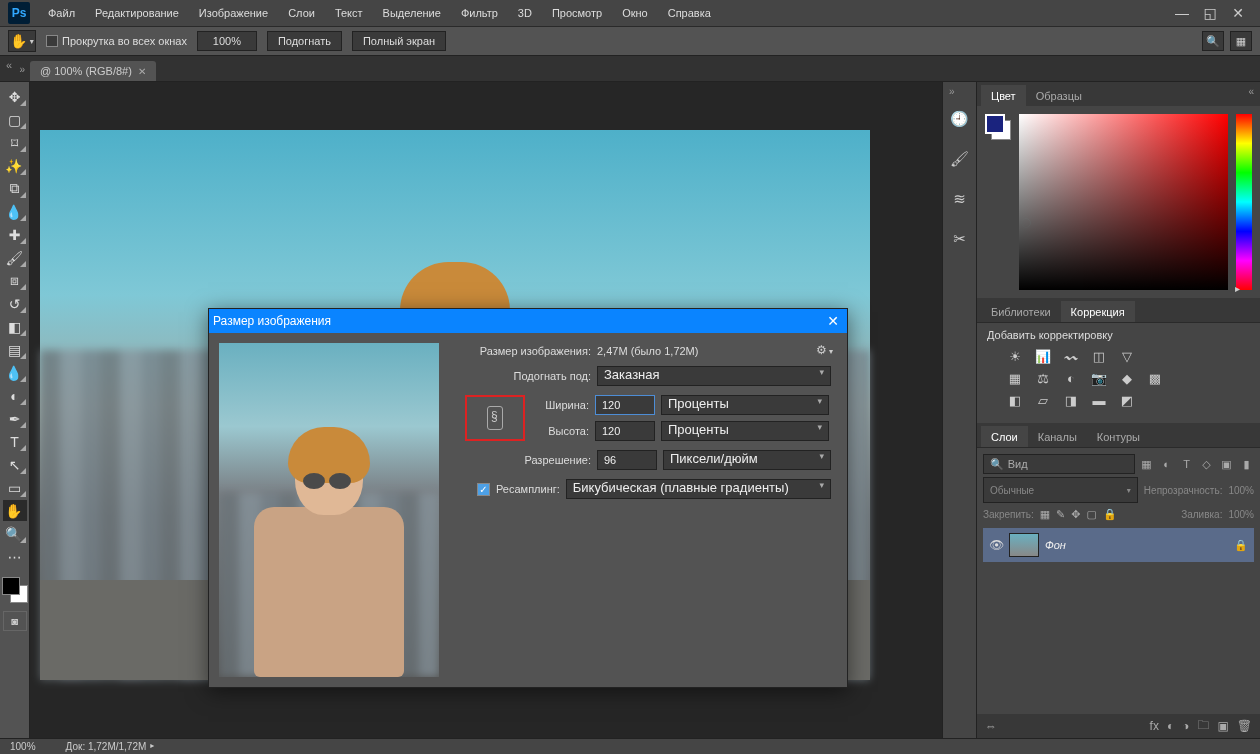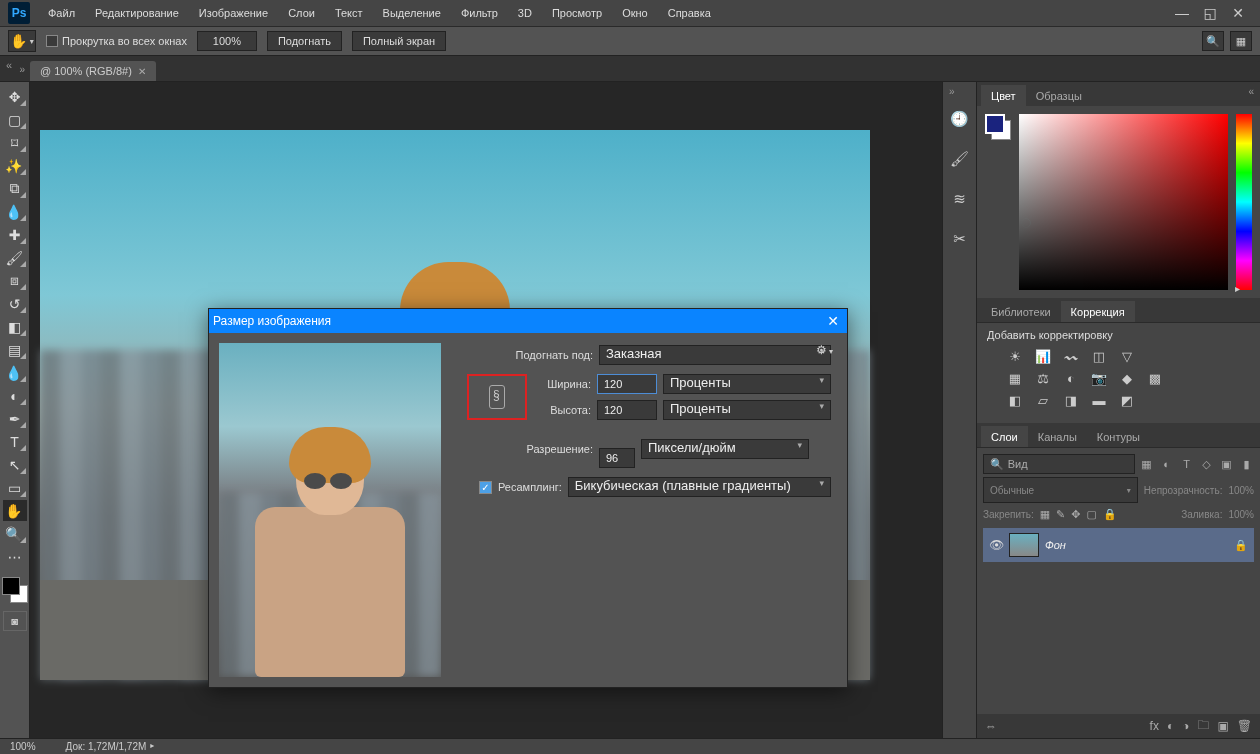--- a/index.html
+++ b/index.html
@@ -245,20 +245,24 @@
               <div class="prev-glasses">
                   <span></span>
                   <span></span>
                 </div>
             </div>
           </div>
         </div>
         <div class="dlg-form">
           <div class="gear">⚙</div>
           <div class="dlg-row">
+            <div class="dlg-label">Размер изображения:</div>
+            <div class="dlg-val">2,47M (было 1,72M)</div>
+          </div>
+          <div class="dlg-row">
             <div class="dlg-label">Подогнать под:</div>
             <div class="dlg-select" style="flex:1;">
                 <span>Заказная</span>
               </div>
           </div>
 
           <div class="dlg-row" style="align-items:flex-start;">
             <div class="link-box">
               <div class="link-icon"></div>
             </div>
@@ -275,21 +279,21 @@
                 <input class="dlg-input" style="width: 60px;" value="120">
                 <div class="dlg-select" style="width:168px;">
                     <span>Проценты</span>
                   </div>
               </div>
             </div>
           </div>
 
           <div class="dlg-row">
             <div class="dlg-label">Разрешение:</div>
-            <input class="dlg-input" style="width: 36px; margin-top: 19px;" value="96">
+            <input class="dlg-input" style="width: 60px;" value="96">
             <div class="dlg-select" style="width:168px;">
                 <span>Пиксели/дюйм</span>
               </div>
           </div>
           <div class="dlg-row">
             <div class="dlg-check">✓</div>
             <div class="dlg-label" style="width:auto;text-align:left;">Ресамплинг:</div>
             <div class="dlg-select" style="flex:1;">
                 <span>Бикубическая (плавные градиенты)</span>
               </div>

